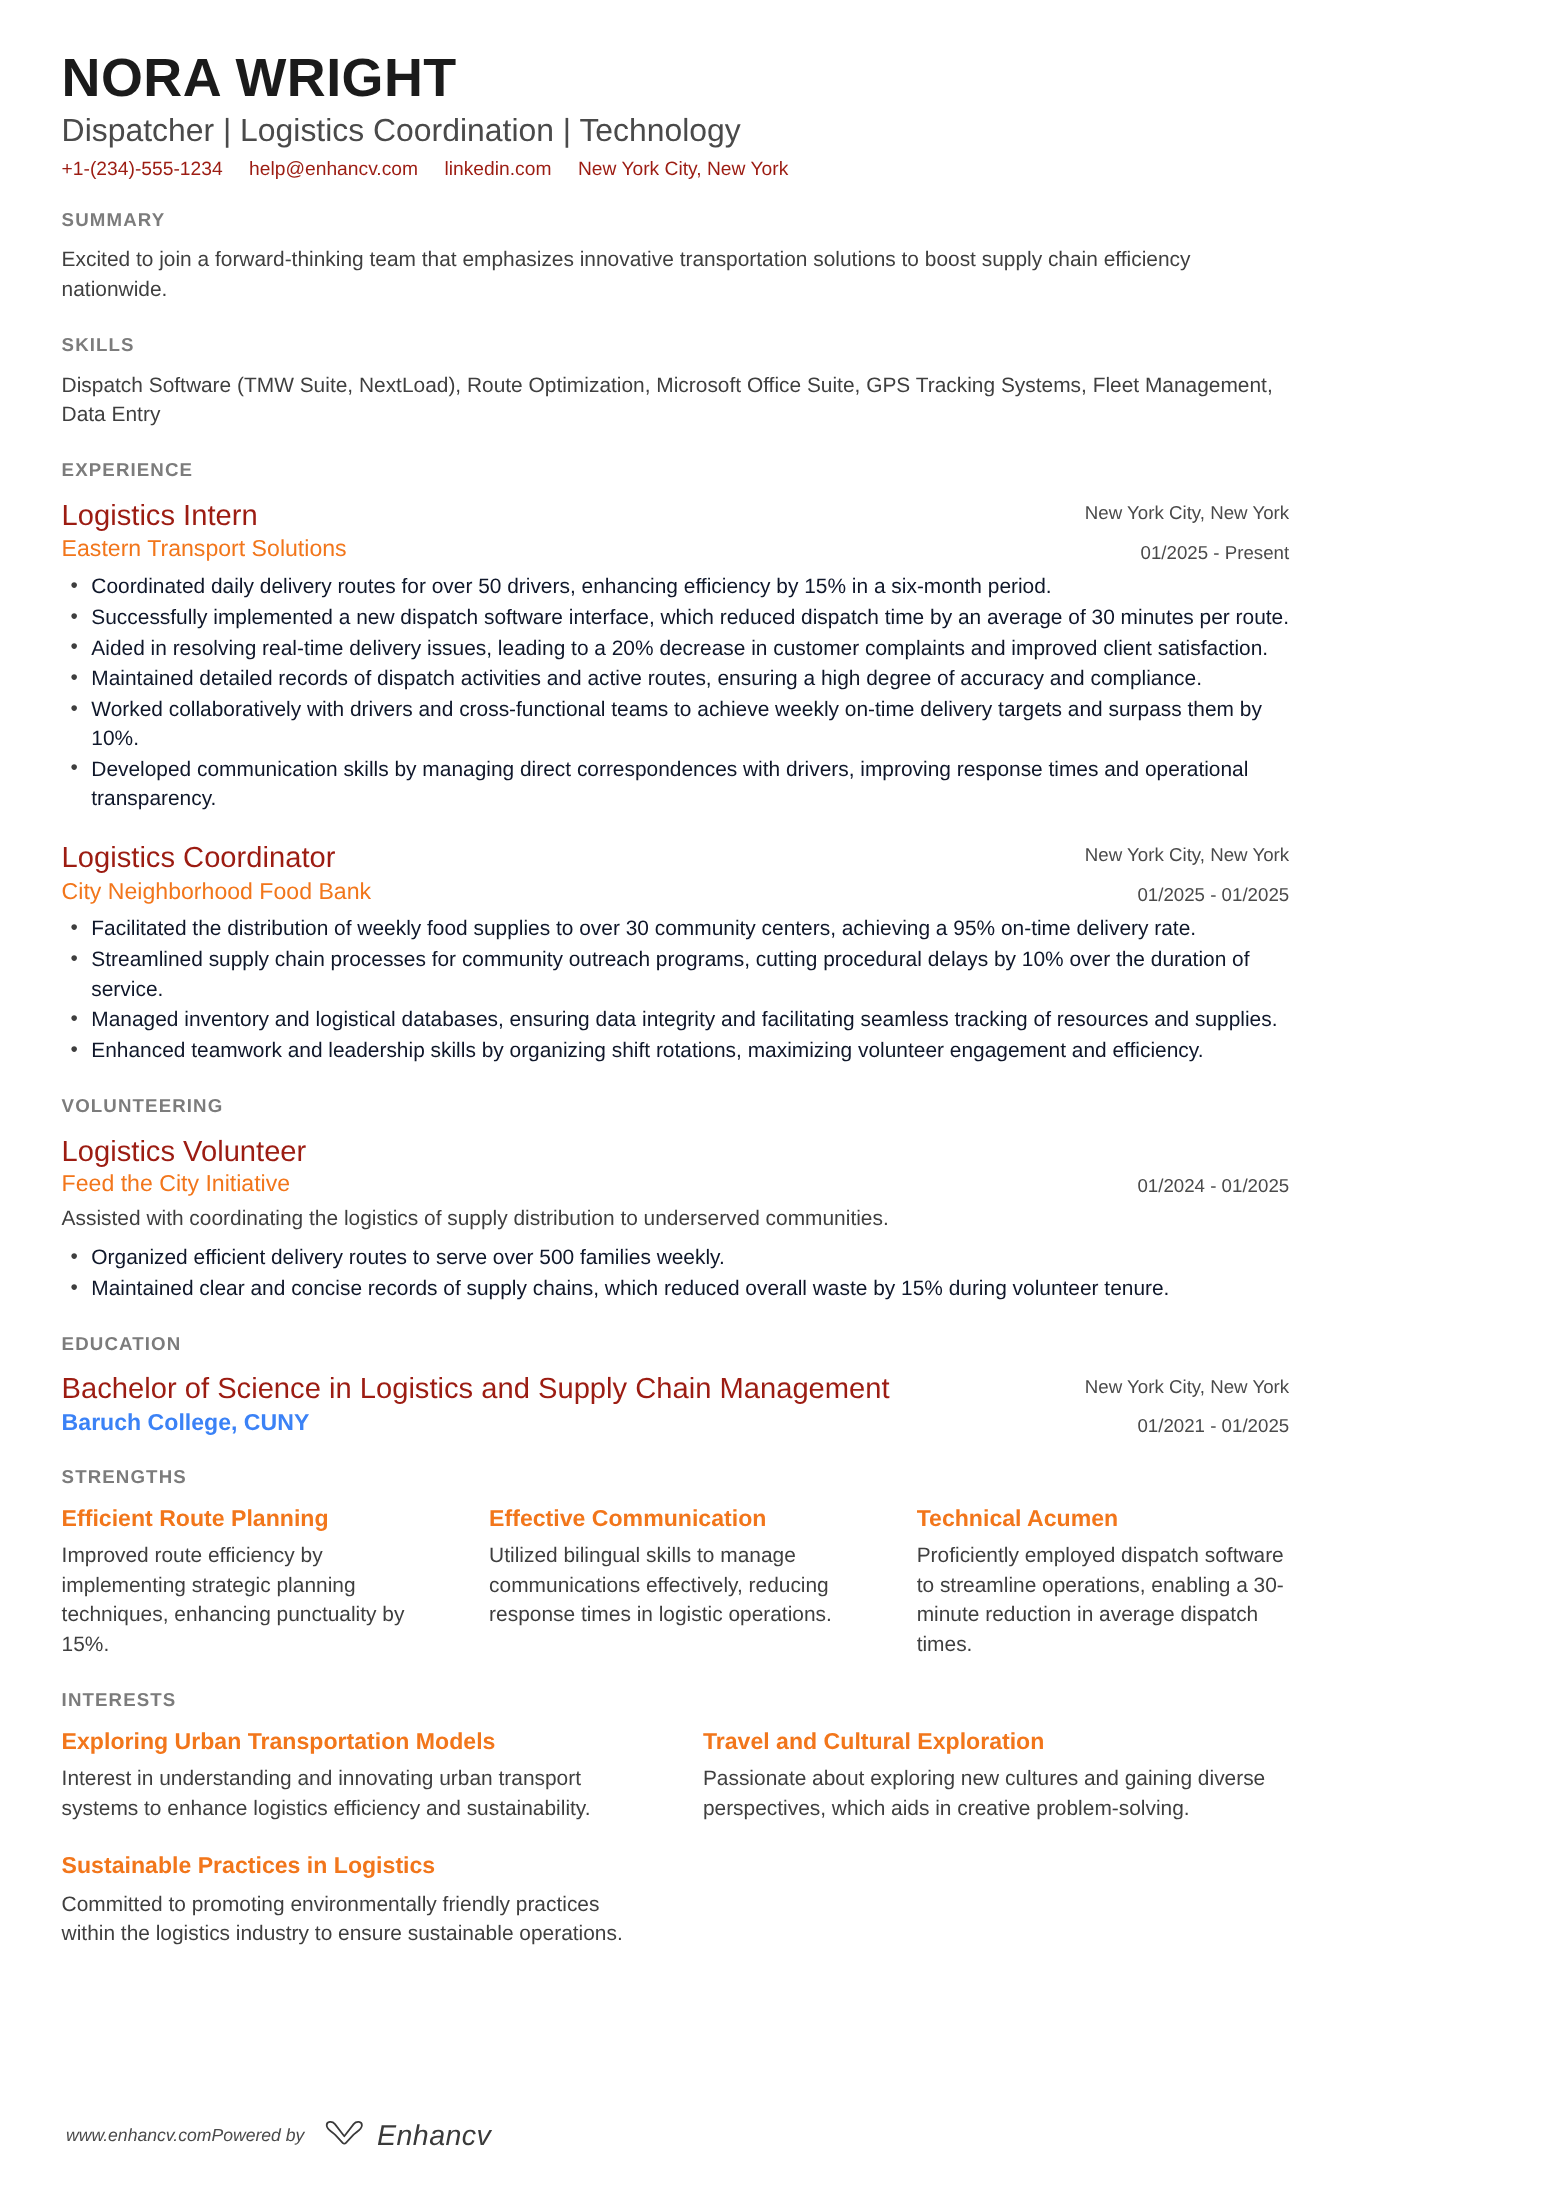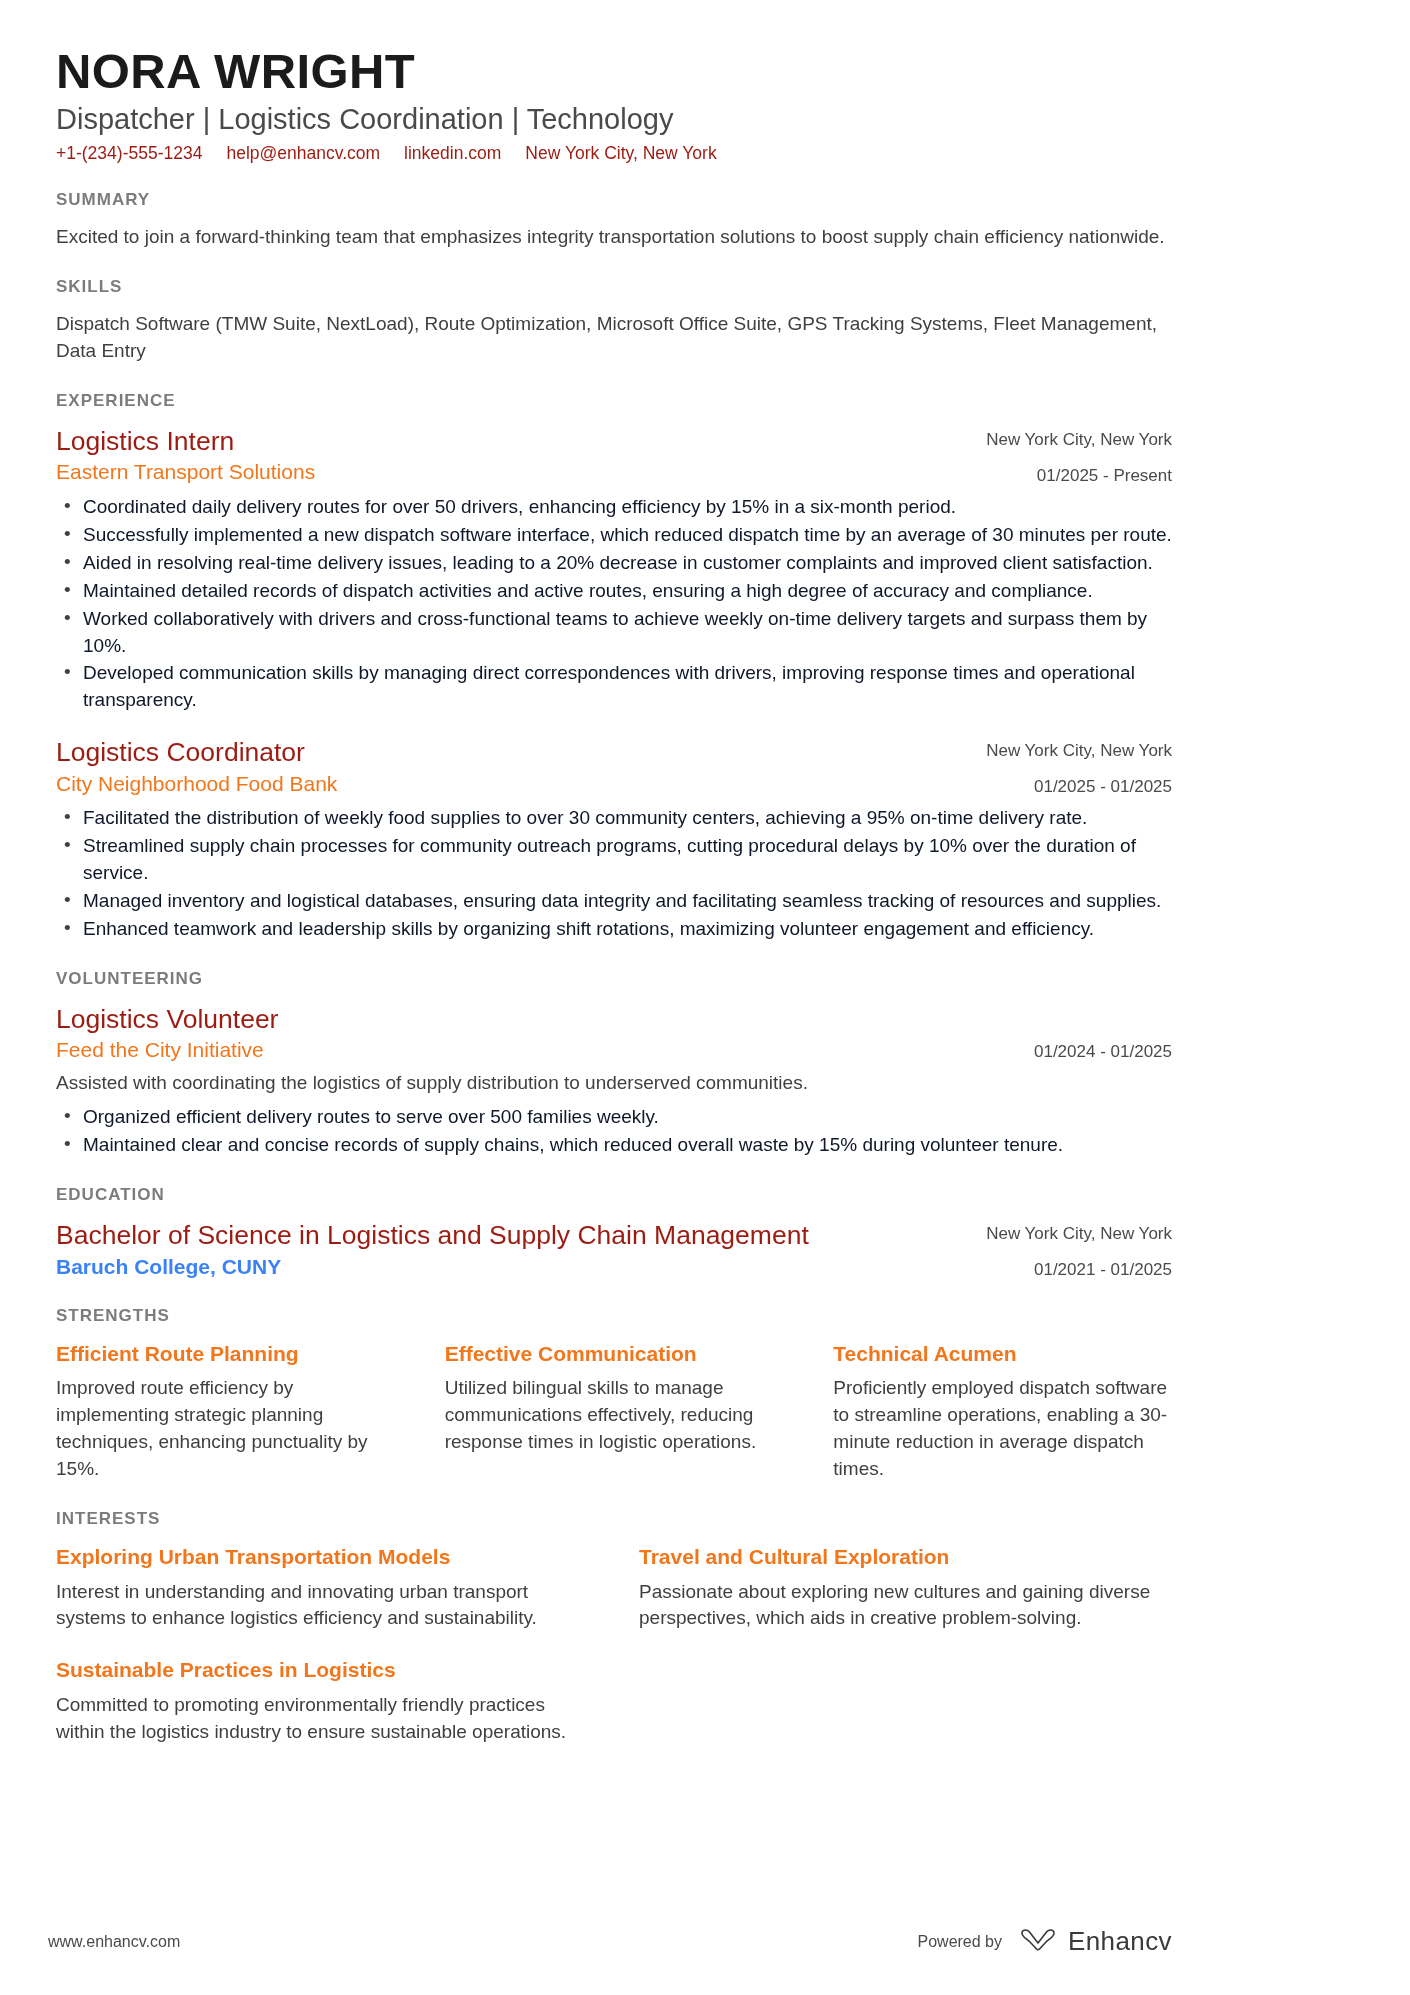--- a/index.html
+++ b/index.html
@@ -165,26 +165,26 @@
   .card-text {
     font-size: 19px;
     line-height: 1.42;
     color: #3f3f3f;
   }
   .grid-2 .card { max-width: 620px; }
 
   
   .footer {
     position: absolute;
-    left: 48px;
+    left: 60px;
     right: 56px;
     bottom: 38px;
     display: flex;
-    justify-content: space-between;
     align-items: center;
+    font-style: italic;
   }
   .footer-url {
     font-size: 16px;
     color: #4a4a4a;
   }
   .footer-right {
     display: flex;
     align-items: center;
     gap: 16px;
   }
@@ -214,21 +214,21 @@
     <div class="contact-row">
       <span class="contact-item">+1-(234)-555-1234</span>
       <span class="contact-item">help@enhancv.com</span>
       <span class="contact-item">linkedin.com</span>
       <span class="contact-item">New York City, New York</span>
     </div>
   </header>
 
   <section class="section">
     <div class="section-title">SUMMARY</div>
-    <p class="body-text">Excited to join a forward-thinking team that emphasizes integrity transportation solutions to boost supply chain efficiency nationwide.</p>
+    <p class="body-text">Excited to join a forward-thinking team that emphasizes innovative transportation solutions to boost supply chain efficiency nationwide.</p>
   </section>
 
   <section class="section">
     <div class="section-title">SKILLS</div>
     <p class="body-text">Dispatch Software (TMW Suite, NextLoad), Route Optimization, Microsoft Office Suite, GPS Tracking Systems, Fleet Management, Data Entry</p>
   </section>
 
   <section class="section">
     <div class="section-title">EXPERIENCE</div>
 

